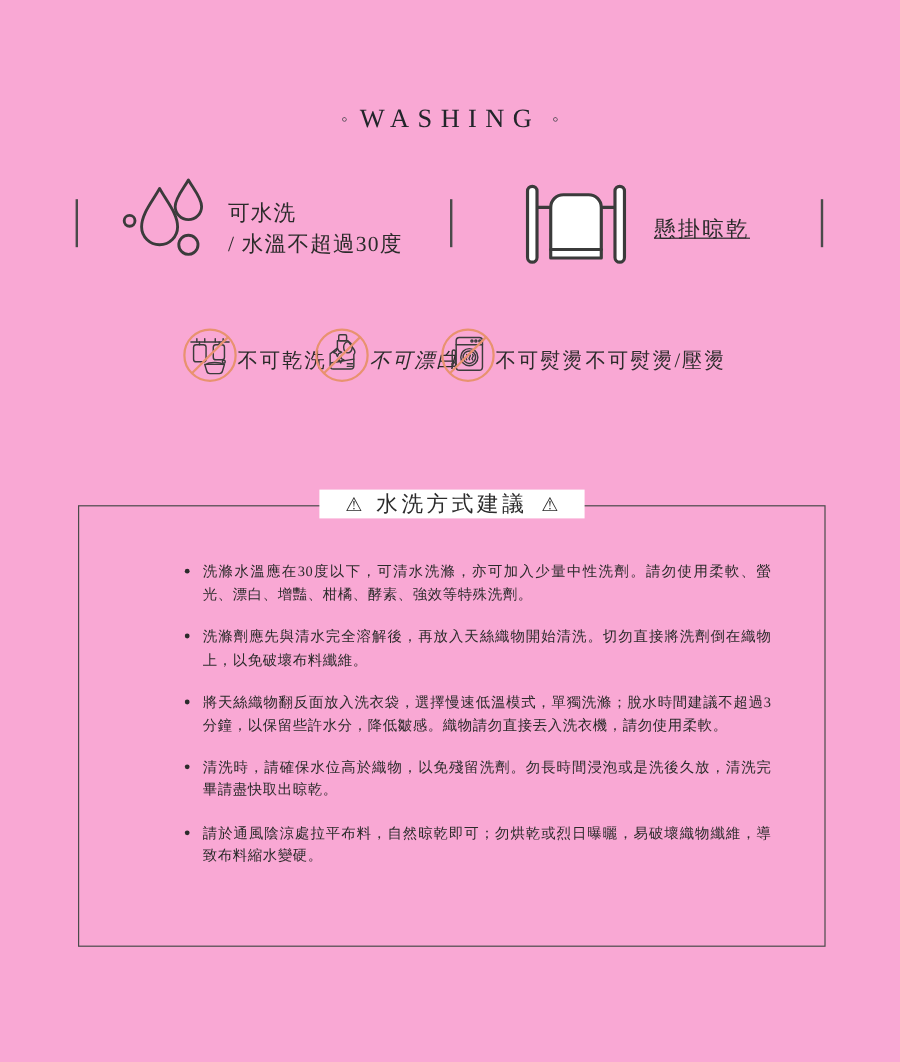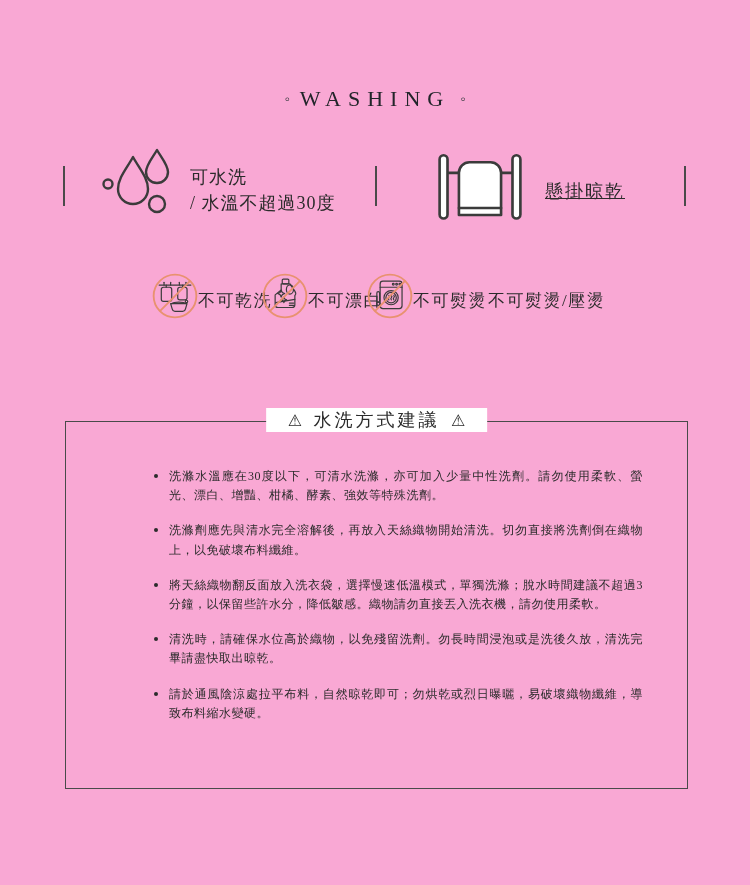--- a/index.html
+++ b/index.html
@@ -25,21 +25,21 @@
   .hang-icon{left:436px;top:150px;}
   .care-text{
     position:absolute;left:190px;top:164px;font-size:18px;line-height:1.45;
     letter-spacing:1px;color:#2b2b2b;font-family:Liberation Serif, serif;
   }
   .hang-label{position:absolute;left:545px;top:179px;font-size:18px;letter-spacing:2px;color:#2b2b2b;text-decoration:underline;}
   
   .ban-item{position:absolute;width:120px;display:flex;flex-direction:row;align-items:center;top:258px;}
   .ban-item .lbl{margin-top:9px;font-size:17px;letter-spacing:1.5px;white-space:nowrap;color:#2b2b2b;}
   .ban-item svg{display:block;}
-  .ban-1{left:152px;} .ban-2{left:262px;} .ban-3{left:367px;} .ban-4{left:472px;gap:16px;}
+  .ban-1{left:152px;} .ban-2{left:262px;font-style:italic;} .ban-3{left:367px;} .ban-4{left:472px;gap:16px;}
   
   .advice-box{
     position:absolute;left:65px;top:421px;width:623px;height:368px;
     border:1.5px solid #4a4a4a;box-sizing:border-box;
   }
   .advice-title{
     position:absolute;top:-14px;left:50%;transform:translateX(-50%);
     background:#ffffff;padding:0 18px;white-space:nowrap;
     font-size:18px;letter-spacing:3px;color:#2b2b2b;
   }

